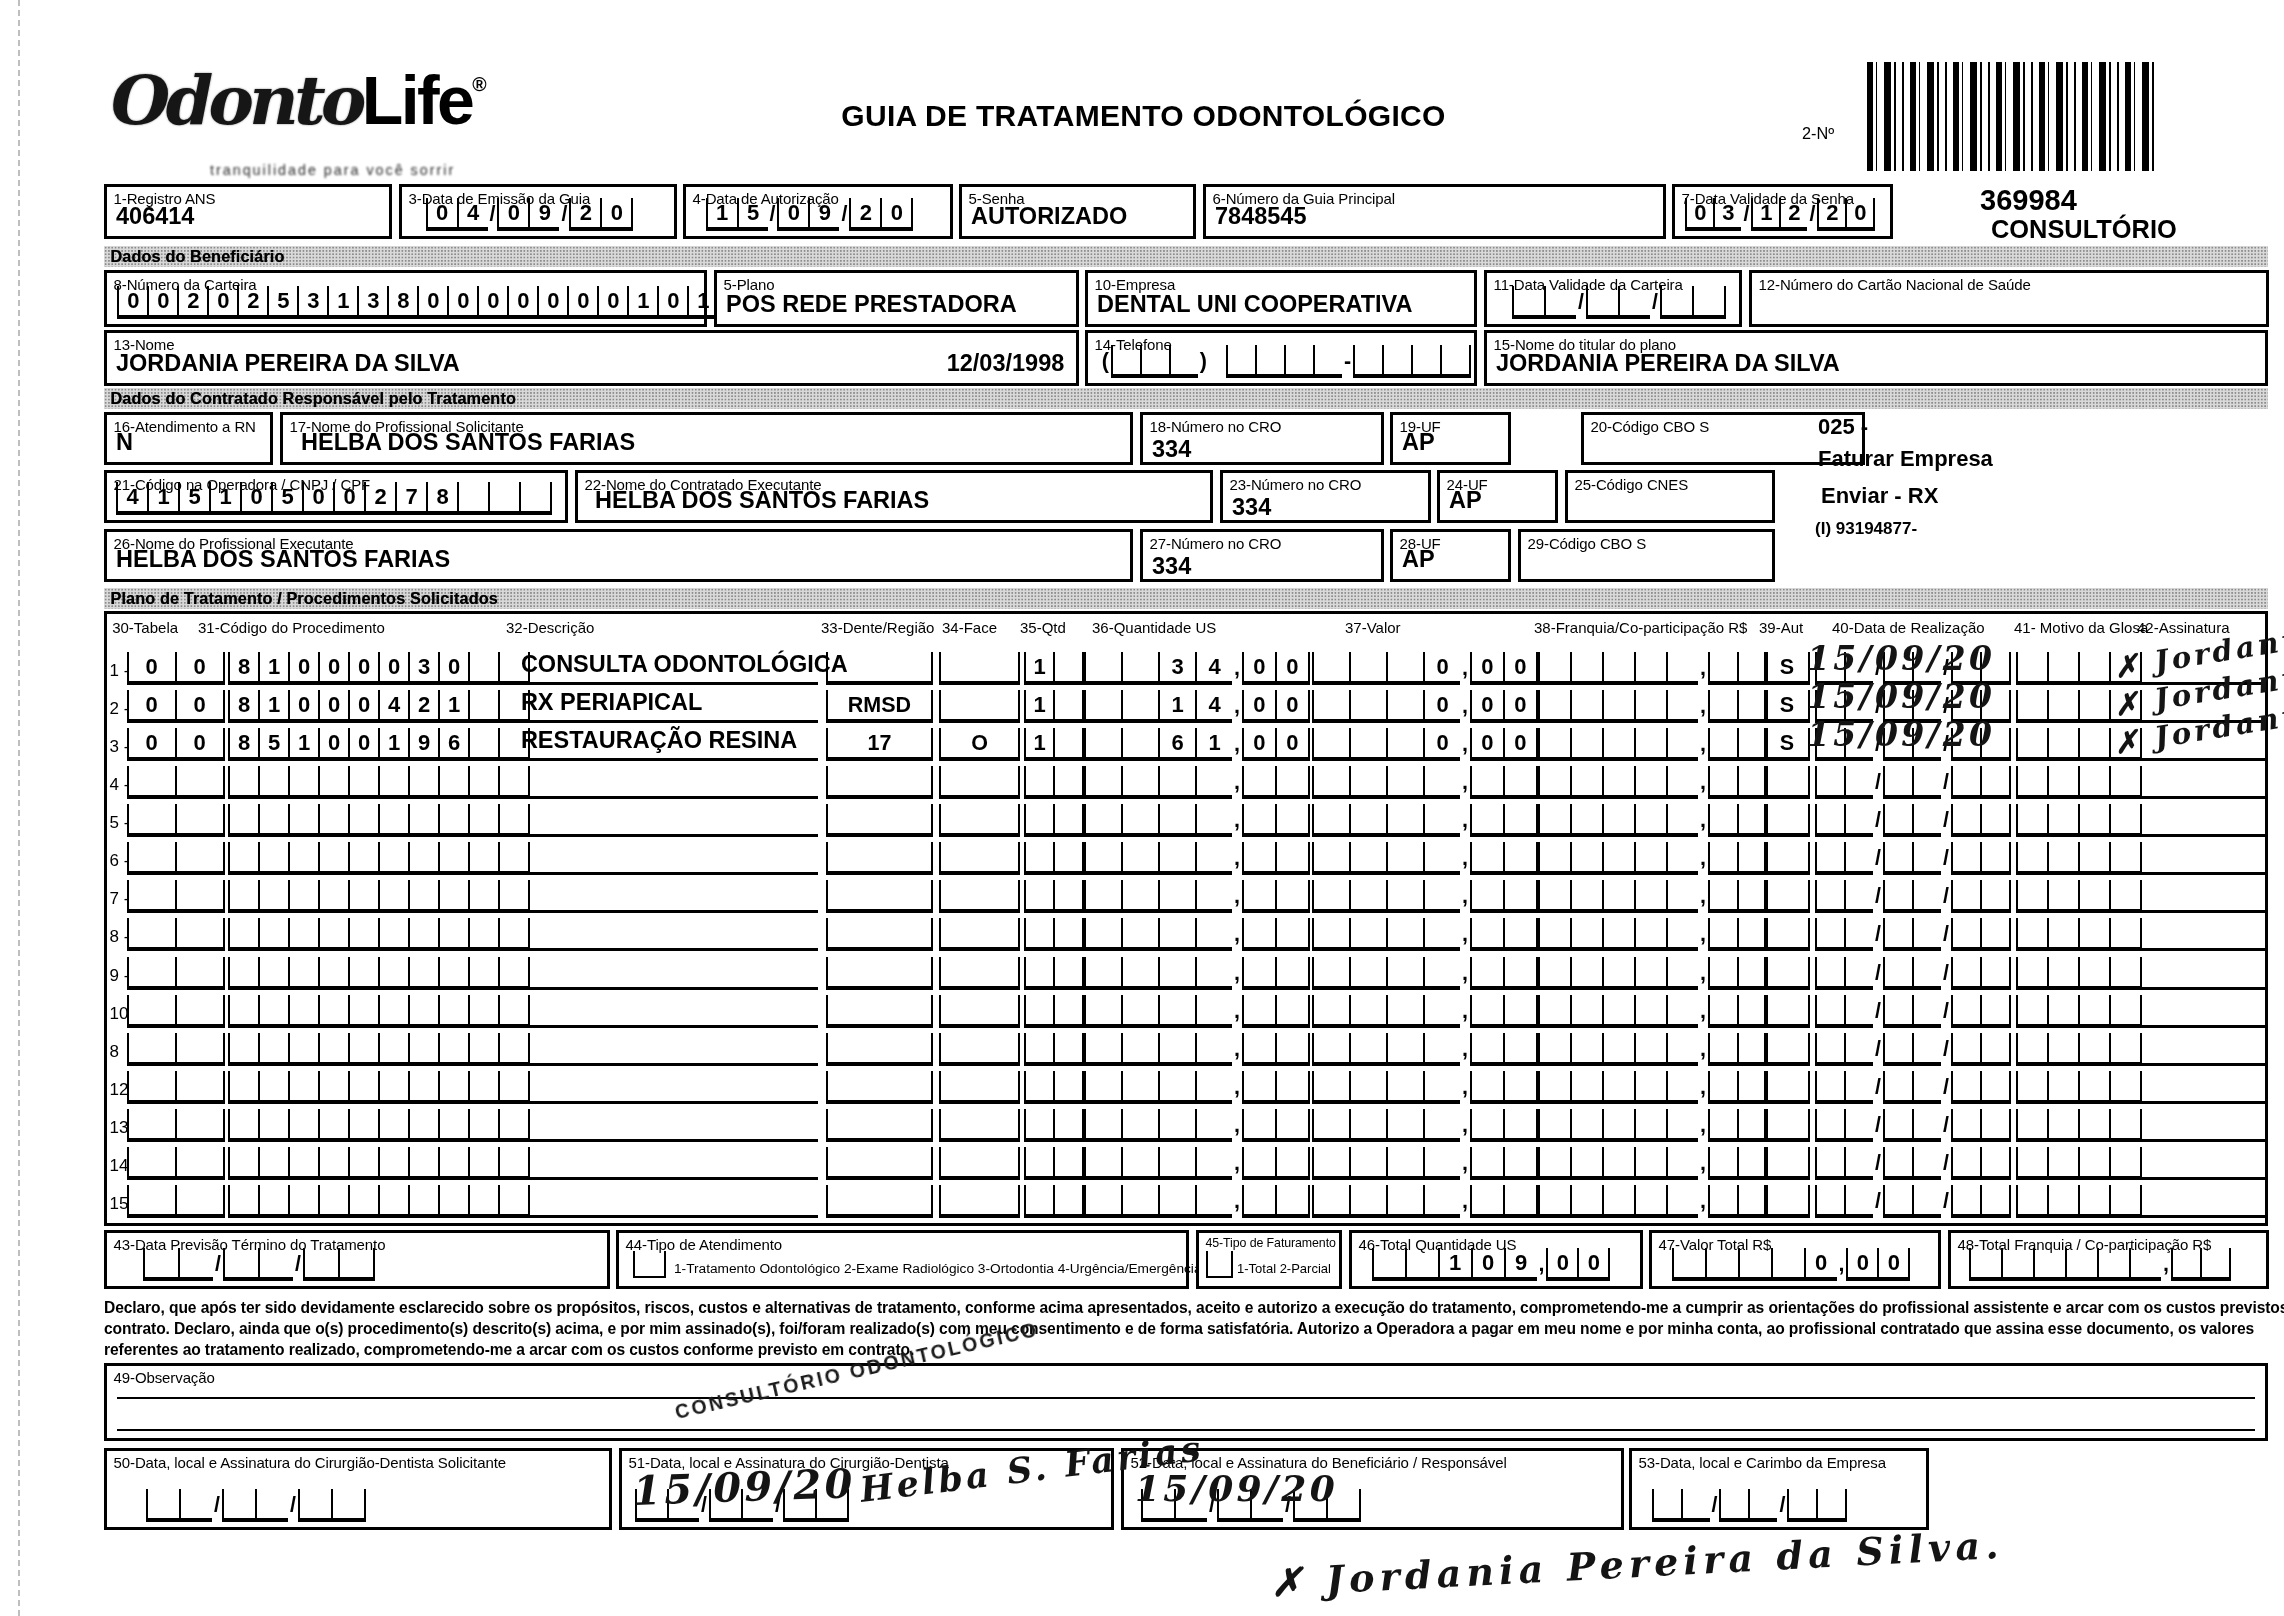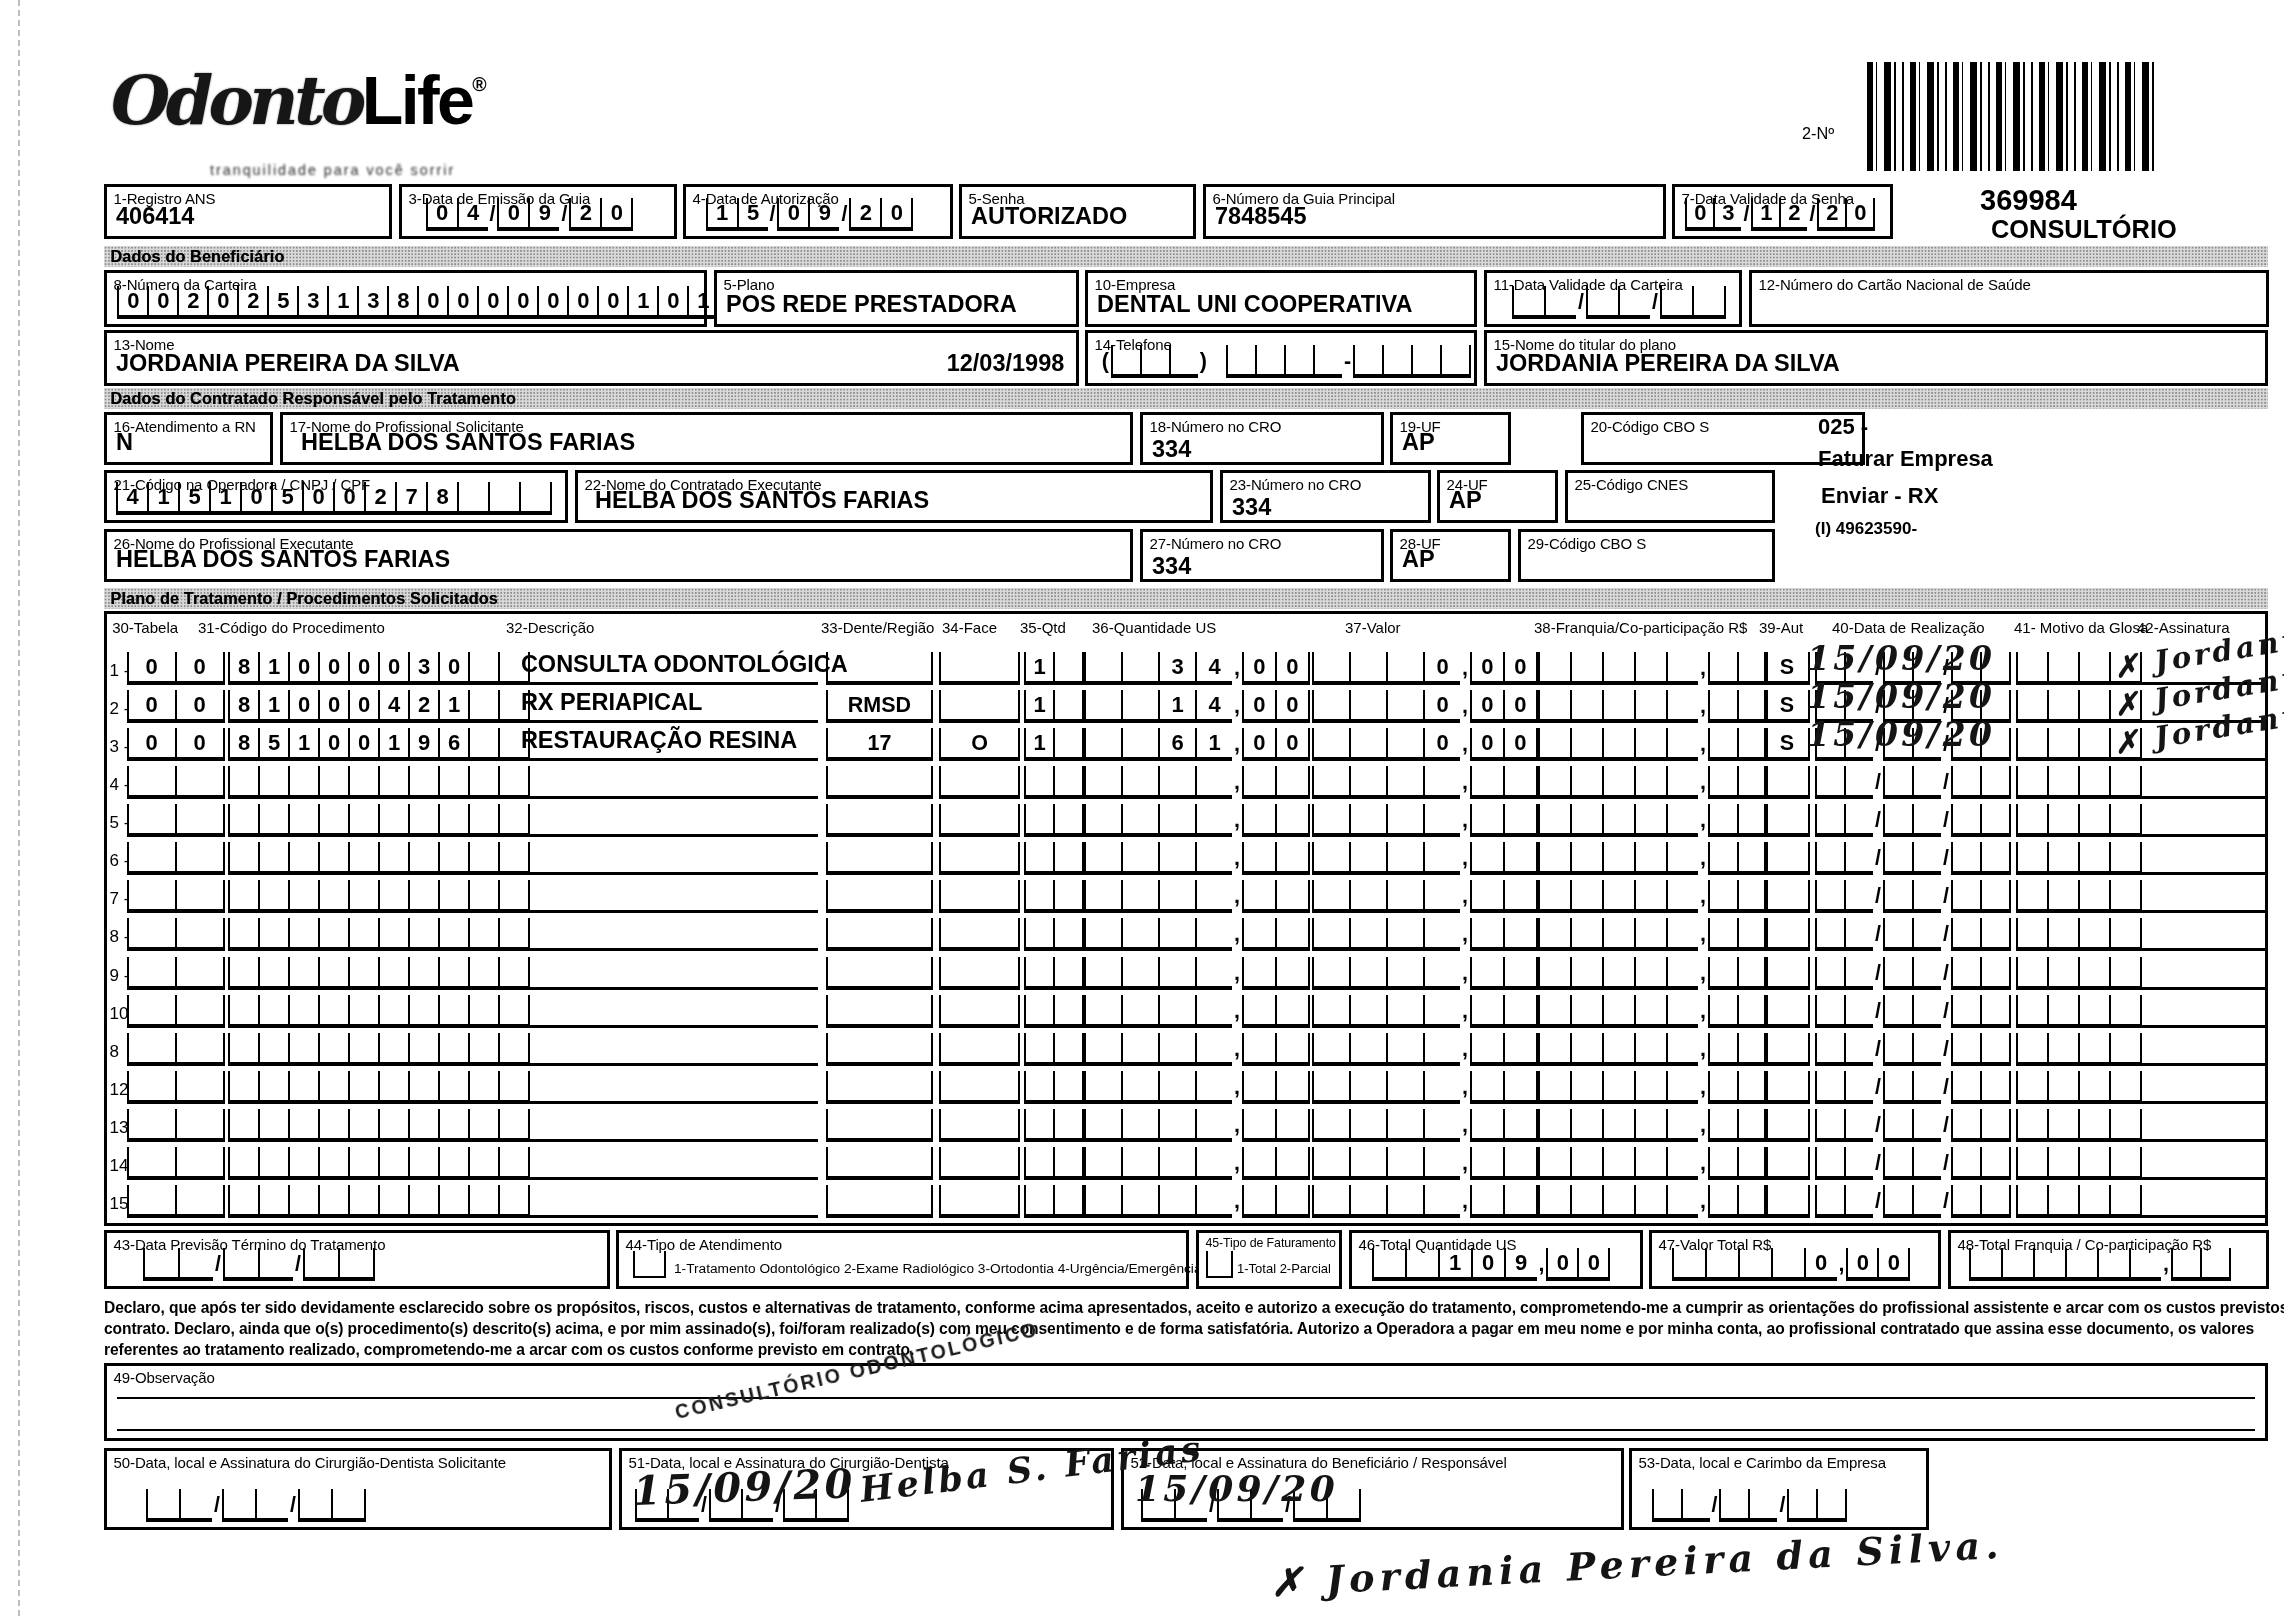--- a/index.html
+++ b/index.html
@@ -45,20 +45,21 @@
   .edge{position:absolute;left:18px;top:0;height:100%;width:0;border-left:2px dashed #8a8a8a;opacity:.55}
 </style>
 </head>
 <body>
 
 <div id="page">
   <div class="edge"></div>
 
   <div class="brand"><span class="od">Odonto</span><span class="li">Life</span><span class="rg">®</span></div>
   <div class="tagline">tranquilidade para você sorrir</div>
+  <div class="title">GUIA DE TRATAMENTO ODONTOLÓGICO</div>
 
   <span class="note" style="left:1802px;top:124px;font-size:16.3px;font-weight:400">2-Nº</span>
   <div style="position:absolute;left:1867px;top:62px;width:292px;height:109px;
        background:repeating-linear-gradient(90deg,#000 0 5.9px,#fff 5.9px 8.5px,#000 8.5px 10.4px,#fff 10.4px 17px,#000 17px 24px,#fff 24px 27px,#000 27px 29px,#fff 29px 35px,#000 35px 37px,#fff 37px 43px)"></div>
   <div class="note" style="left:1980px;top:184px;font-size:29px">369984</div>
   <div class="note" style="left:1991px;top:215px;font-size:25.4px">CONSULTÓRIO</div>
 
   <div class="fbox" style="left:104px;top:184px;width:288px;height:55px">
     <span class="lab">1-Registro ANS</span>
     <span class="val">406414</span>
@@ -262,21 +263,21 @@
     <span class="lab">28-UF</span>
     <span class="val">AP</span>
   </div>
   <div class="fbox" style="left:1518px;top:529px;width:257px;height:53px">
     <span class="lab">29-Código CBO S</span>
   </div>
 
   <span class="note" style="left:1818px;top:414px;font-size:22px">025 -</span>
   <span class="note" style="left:1818px;top:446px;font-size:22px">Faturar Empresa</span>
   <span class="note" style="left:1821px;top:483px;font-size:22px">Enviar - RX</span>
-  <span class="note" style="left:1815px;top:519px;font-size:17px">(I) 49623590-</span>
+  <span class="note" style="left:1815px;top:519px;font-size:17px">(I) 93194877-</span>
 
   <div class="sbar" style="top:588px">Plano de Tratamento / Procedimentos Solicitados</div>
   <div class="fbox" style="left:104px;top:611px;width:2164px;height:615px">
     <span class="thead" style="left:5.2px">30-Tabela</span>
     <span class="thead" style="left:91px">31-Código do Procedimento</span>
     <span class="thead" style="left:399px">32-Descrição</span>
     <span class="thead" style="left:714px">33-Dente/Região</span>
     <span class="thead" style="left:835px">34-Face</span>
     <span class="thead" style="left:913px">35-Qtd</span>
     <span class="thead" style="left:985px">36-Quantidade US</span>

